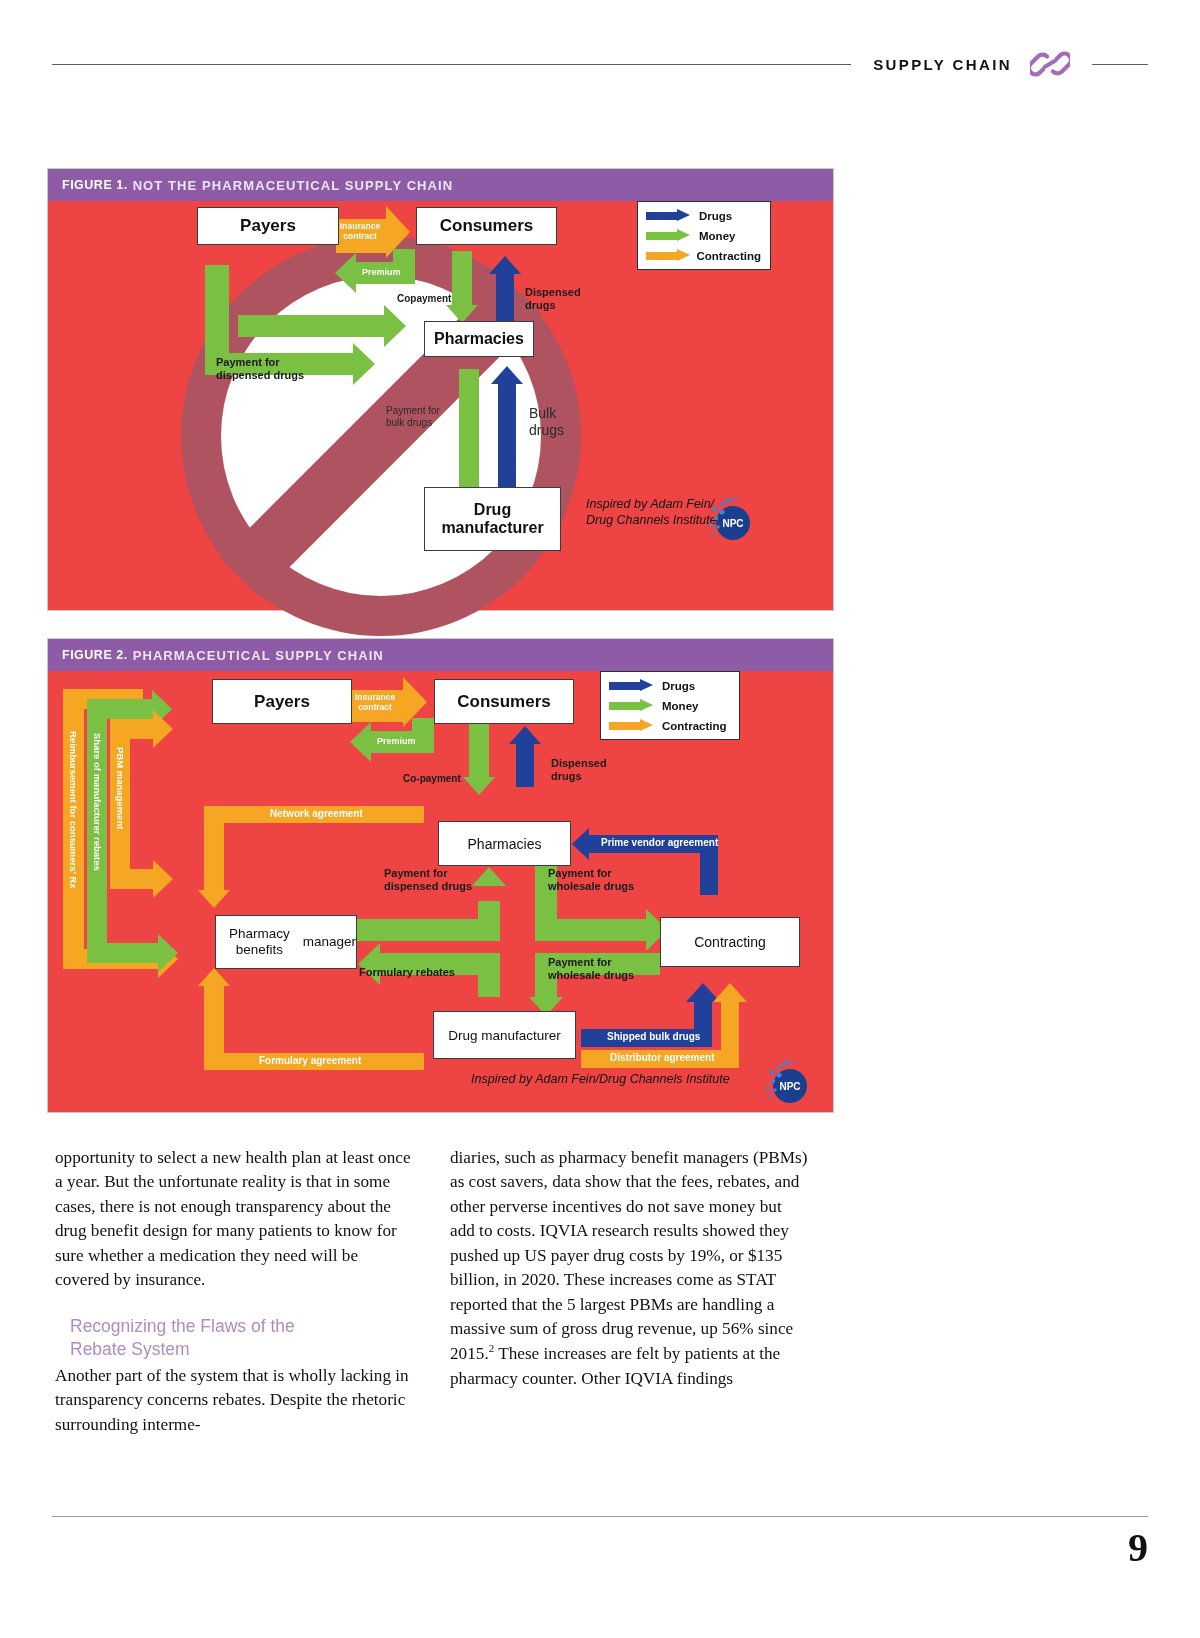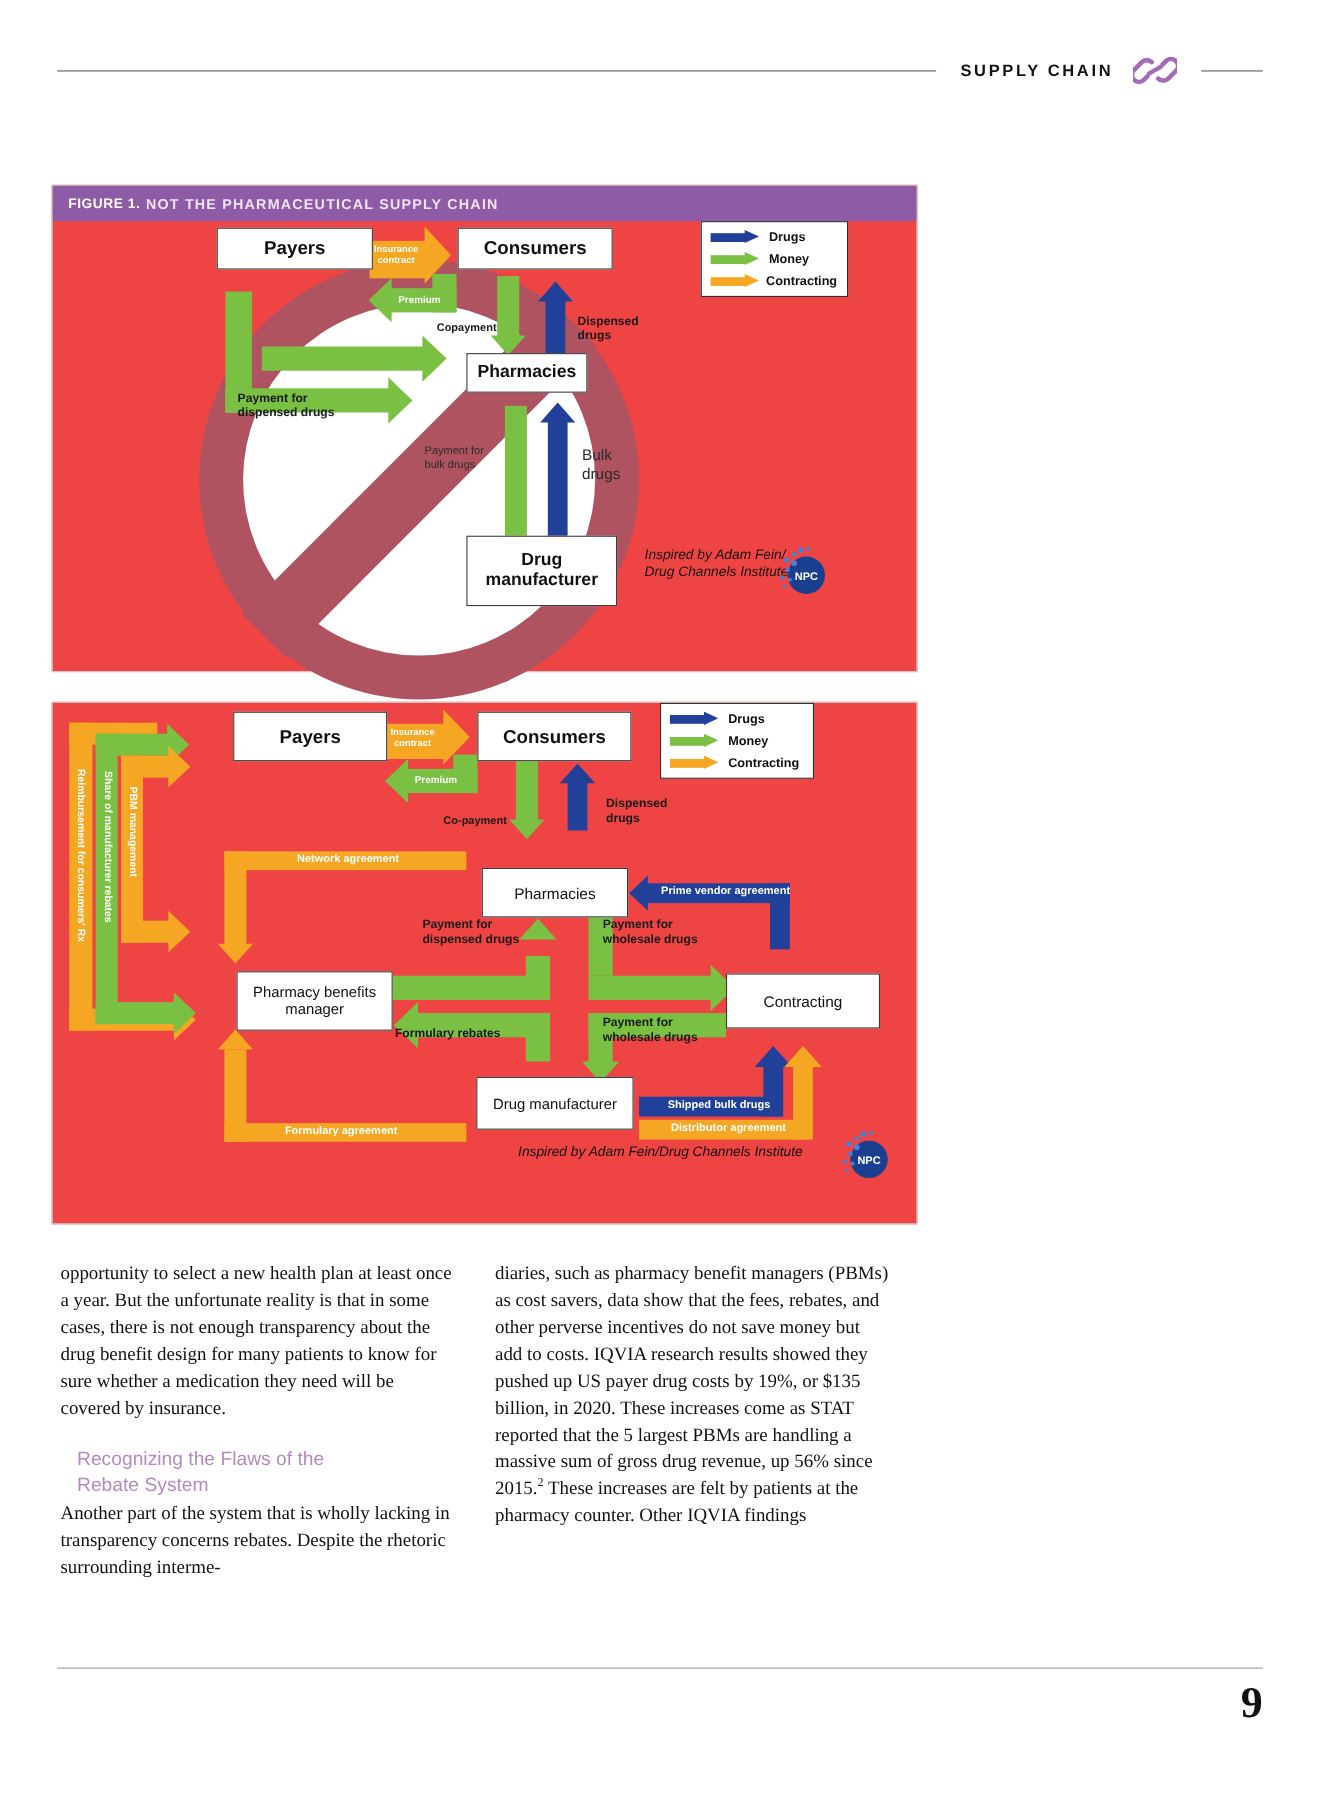--- a/index.html
+++ b/index.html
@@ -261,20 +261,24 @@
           <circle cx="10" cy="40" r="1.6"></circle>
         </g>
         <text x="30" y="34" font-family="Liberation Sans, sans-serif" font-size="10" font-weight="bold" fill="#ffffff" text-anchor="middle">NPC</text>
       </svg>
     </div>
 
   </div>
 </div>
 
 <div class="figure" id="figure2">
+  <div class="fig-bar">
+    <span class="fig-num">FIGURE 2.</span>
+    <span class="fig-name">PHARMACEUTICAL SUPPLY CHAIN</span>
+  </div>
   <div class="fig-canvas">
 
     <div class="arrow">
       <div class="shaft" style="left:15px; top:18px; width:21px; height:280px; background:#f5a623;"></div>
       <div class="shaft" style="left:15px; top:278px; width:98px; height:20px; background:#f5a623;"></div>
       <div class="head" style="left:110px; top:269px; border-top:19px solid transparent; border-bottom:19px solid transparent; border-left:20px solid #f5a623;"></div>
       <div class="shaft" style="left:15px; top:18px; width:80px; height:20px; background:#f5a623;"></div>
     </div>
     <div class="vlabel" style="left:31px; top:60px; font-size:9.5px; transform:rotate(90deg);">Reimbursement for consumers' Rx</div>
 
@@ -395,21 +399,21 @@
     <div class="arrow">
       <div class="shaft" style="left:533px; top:379px; width:150px; height:18px; background:#f5a623;"></div>
       <div class="shaft" style="left:673px; top:330px; width:18px; height:67px; background:#f5a623;"></div>
       <div class="head" style="left:665px; top:312px; border-left:17px solid transparent; border-right:17px solid transparent; border-bottom:19px solid #f5a623;"></div>
     </div>
     <div class="band-label" style="left:562px; top:381px; font-size:10px;">Distributor agreement</div>
 
     <div class="node bold" style="left:164px; top:8px; width:140px; height:45px; font-size:17px;">Payers</div>
     <div class="node bold" style="left:386px; top:8px; width:140px; height:45px; font-size:17px;">Consumers</div>
     <div class="node" style="left:390px; top:150px; width:133px; height:45px; font-size:14px;">Pharmacies</div>
-    <div class="node" style="left:167px; top:244px; width:142px; height:54px; font-size:13.5px; flex-direction:column; line-height:1.2;">
+    <div class="node" style="left:167px; top:244px; width:142px; height:54px; font-size:13.5px; flex-direction:row; line-height:1.2;">
       <span>Pharmacy benefits</span>
       <span>manager</span>
     </div>
     <div class="node" style="left:612px; top:246px; width:140px; height:50px; font-size:14px;">Contracting</div>
     <div class="node" style="left:385px; top:340px; width:143px; height:48px; font-size:13.5px;">Drug manufacturer</div>
 
     <div class="legend" style="left:552px; top:0px; width:140px;">
       <div class="legend-row">
         <span class="legend-arrow">
           <span class="lshaft" style="background:#20409a;"></span>

